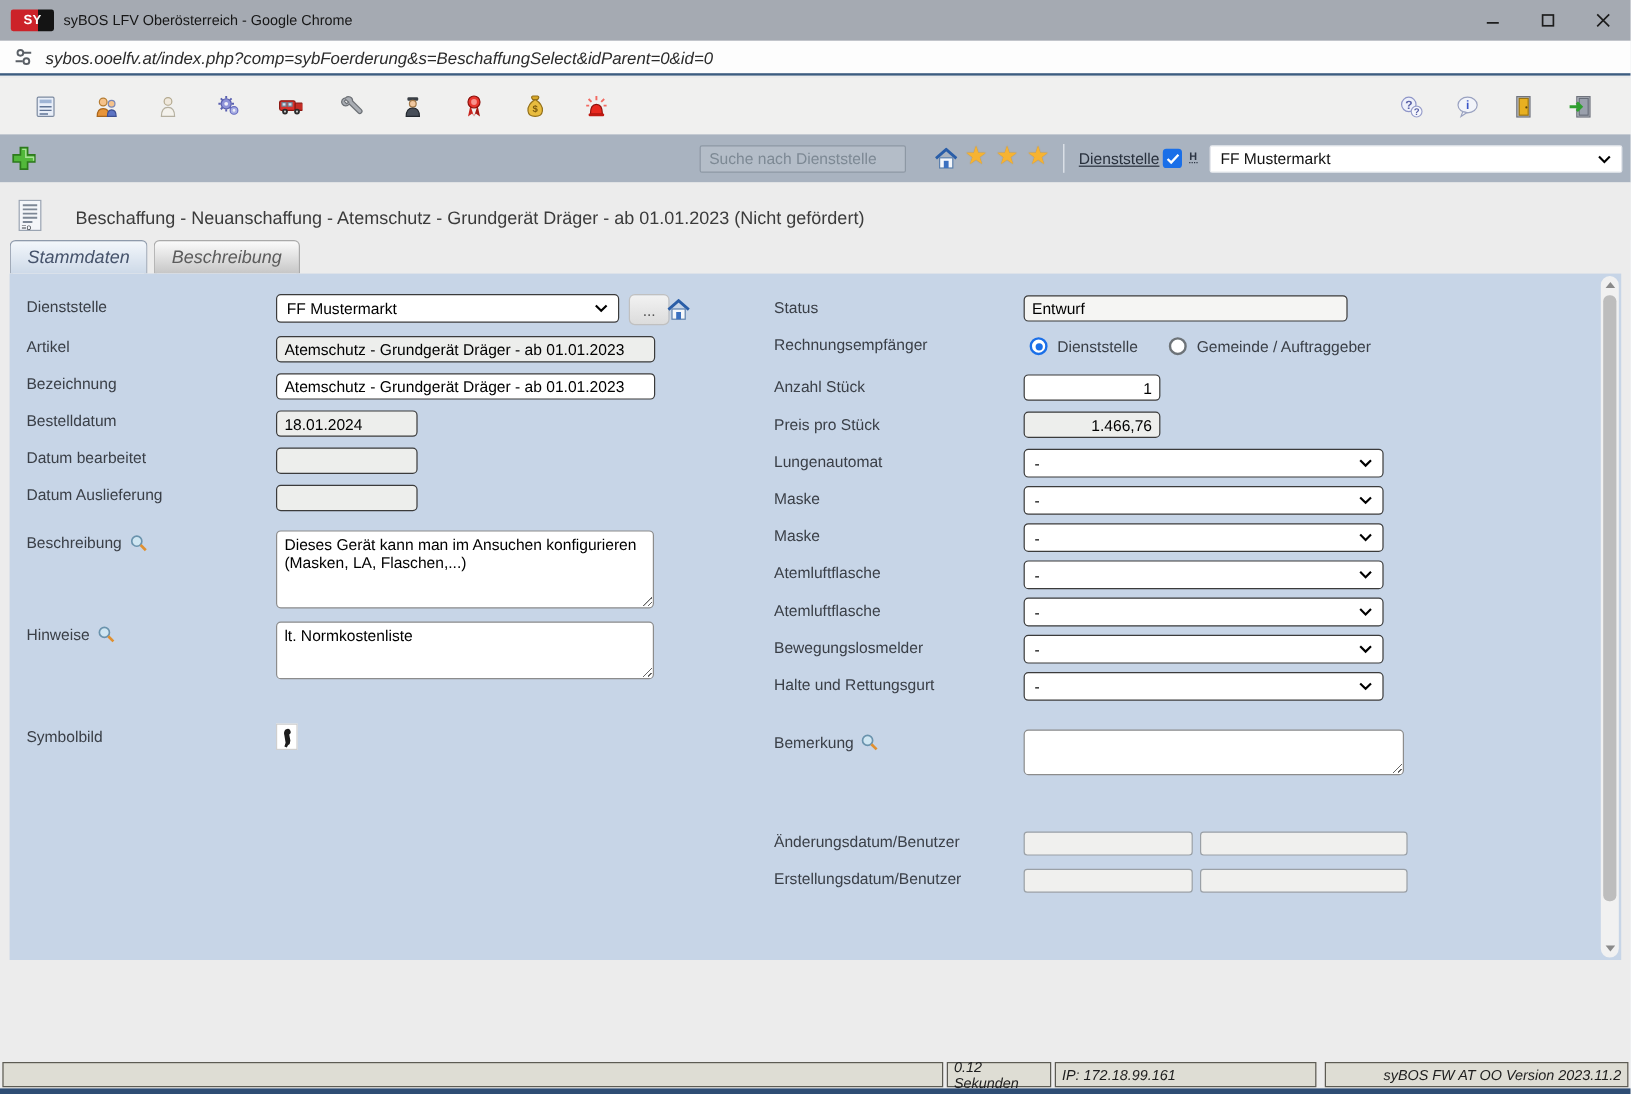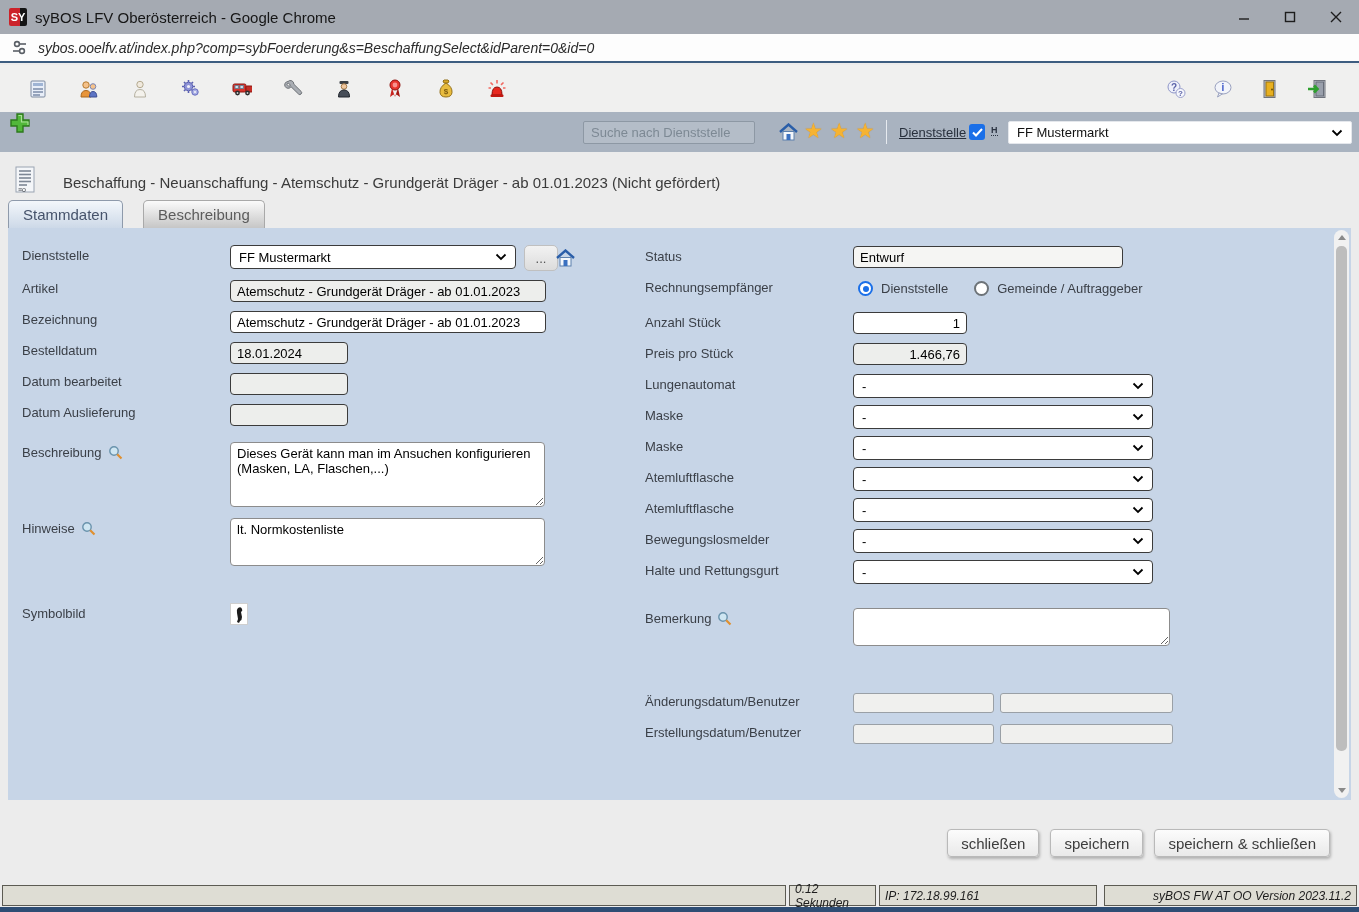--- a/index.html
+++ b/index.html
@@ -2,57 +2,57 @@
 <html><head>
 <meta charset="utf-8">
 <style>
   * { margin:0; padding:0; box-sizing:border-box; }
   html,body { width:1359px; height:912px; }
   body { font-family:"Liberation Sans", sans-serif; }
   #app { position:relative; width:1359px; height:912px; background:#ececec; overflow:hidden; }
 
   
   .titlebar { position:absolute; left:0; top:0; width:1359px; height:34px; background:#a5aab2; display:flex; align-items:center; }
-  .fav { width:18px; height:18px; margin-left:9px; border-radius:2px; background:linear-gradient(to right,#cc2229 62%,#141414 62%); color:#fff; font-size:11px; font-weight:bold; display:flex; align-items:center; justify-content:center; letter-spacing:0; }
-  .win-title { margin-left:8px; font-size:15px; color:#161616; }
+  .fav { width:36px; height:18px; margin-left:9px; border-radius:2px; background:linear-gradient(to right,#cc2229 62%,#141414 62%); color:#fff; font-size:11px; font-weight:bold; display:flex; align-items:center; justify-content:center; letter-spacing:0; }
+  .win-title { margin-left:8px; font-size:12px; color:#161616; }
   .win-controls { margin-left:auto; display:flex; align-items:center; height:100%; }
   .wbtn { width:46px; height:100%; display:flex; align-items:center; justify-content:center; font-size:15px; color:#1d1d1d; cursor:default; }
   .wbtn svg { display:block; }
 
   .urlbar { position:absolute; left:0; top:34px; width:1359px; height:29px; background:#fdfdfd; display:flex; align-items:center; border-bottom:2px solid #3d5d80; }
   .tune-icon { margin-left:11px; width:17px; height:17px; flex:0 0 auto; }
   .url-text { margin-left:10px; font-size:14px; color:#2b2b2b; white-space:nowrap;font-style:italic; }
 
   
   .icon-toolbar { position:absolute; left:0; top:65px; width:1359px; height:47px; background:#f0f0ef; display:flex; align-items:center; }
   .tb-left { display:flex; align-items:center; gap:31px; margin-left:28px; }
   .tb-right { display:flex; align-items:center; gap:27px; margin-left:auto; margin-right:32px; }
   .tb-ic { width:20px; height:20px; display:flex; align-items:center; justify-content:center; cursor:pointer; }
 
   
-  .search-row { position:absolute; left:0; top:112px; width:1359px; height:40px; background:#a9b3c0; display:flex; align-items:flex-start;text-decoration:underline; }
+  .search-row { position:absolute; left:0; top:112px; width:1359px; height:40px; background:#a9b3c0; display:flex; align-items:center;text-decoration:underline; }
   .plus-ic { margin-left:9px; width:22px; height:22px; cursor:pointer; }
   .search-input { position:absolute; left:583px; top:9px; width:172px; height:23px; background:#b4bdc8; border:1px solid #8d98a4; border-radius:2px; font-size:13px; color:#495057; padding:0 7px; outline:none; }
   .search-input::placeholder { color:#7d8994; }
   .home-ic { position:absolute; left:779px; top:11px; width:19px; height:18px; cursor:pointer; }
   .stars { position:absolute; left:804px; top:6px; display:flex; gap:7px; }
   .star { font-size:21px; color:#f6b332; text-shadow:0 0 1px #c8871a; cursor:pointer; line-height:26px; }
   .vdiv { position:absolute; left:886px; top:8px; width:1px; height:24px; background:#e6eaef; }
   .dst-link { position:absolute; left:899px; top:13px; font-size:13px; color:#28303c; text-decoration:underline; cursor:pointer; }
   .chk { position:absolute; left:969px; top:12px; width:16px; height:16px; background:#1a6fe8; border-radius:3px; display:flex; align-items:center; justify-content:center; cursor:pointer; }
   .chk svg { display:block; }
   .hmark { position:absolute; left:991px; top:13px; font-size:9px; font-weight:bold; color:#2b3442; border-bottom:1px dotted #2b3442; line-height:10px; cursor:pointer; }
   .station-select { position:absolute; left:1008px; top:9px; width:344px; height:23px; background:#fff; border:1px solid #e4e7ec; border-radius:2px; display:flex; align-items:center; font-size:13px; color:#111; padding:0 8px; cursor:pointer; }
   .station-select .chev { margin-left:auto; }
 
   
   .page-header { position:absolute; left:0; top:152px; width:1359px; height:48px; background:#ececec; }
   .doc-ic { position:absolute; left:13px; top:14px; }
   .page-title { position:absolute; left:63px; top:22px; font-size:15px; font-weight:normal; color:#3b3b3b; }
-  .tabs { position:absolute; left:8px; top:200px; display:flex; gap:20px; }
+  .tabs { position:absolute; left:8px; top:200px; display:flex; gap:5px;font-style:italic; }
   .tab { height:28px; padding:0 14px; display:flex; align-items:center; font-size:15px; border:1px solid #9aa6b4; border-bottom:none; border-radius:5px 5px 0 0; cursor:pointer; }
   .tab.active { background:linear-gradient(to bottom,#f3f7fb,#cdd9e8); color:#46536b; border-color:#8e9aab; }
   .tab.inactive { background:linear-gradient(to bottom,#fbfbfb,#c6c6c6); color:#5c5c5c; border-color:#a9a9a9; }
 
   
   .panel { position:absolute; left:8px; top:228px; width:1343px; height:572px; background:#c7d5e7; }
   .flabel { position:absolute; font-size:13px; color:#3a3f47; }
   .finput { position:absolute; border:1.5px solid #3b3b3b; border-radius:4px; font-family:"Liberation Sans",sans-serif; font-size:13px; color:#000; padding:0 6px; background:#fff; height:22px; outline:none; }
   .ro { background:#edeeec; }
   .num { text-align:right; }
@@ -437,25 +437,20 @@
       <div class="vs-arrow" style="top:0;">
           <div class="tri-up"></div>
         </div>
       <div class="vs-thumb"></div>
       <div class="vs-arrow" style="bottom:0;">
           <div class="tri-dn"></div>
         </div>
     </div>
   </div>
 
-  <div class="footer-btns">
-    <button class="fbtn">schließen</button>
-    <button class="fbtn">speichern</button>
-    <button class="fbtn">speichern &amp; schließen</button>
-  </div>
 
   <div class="statusbar">
     <div class="sb-cell sb-spacer"></div>
     <div class="sb-cell sb-dur">0.12 Sekunden</div>
     <div class="sb-cell sb-ip">IP: 172.18.99.161</div>
     <div class="sb-gap"></div>
     <div class="sb-cell sb-ver">syBOS FW AT OO Version 2023.11.2</div>
   </div>
   <div class="bottom-edge"></div>
 

